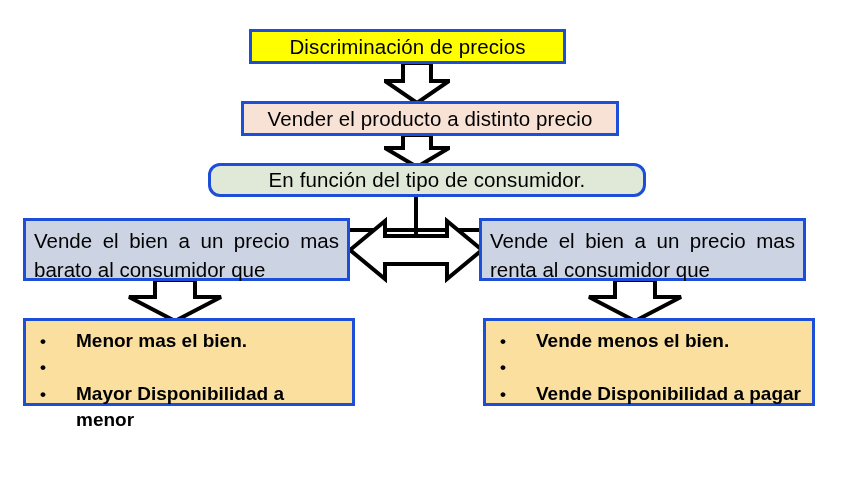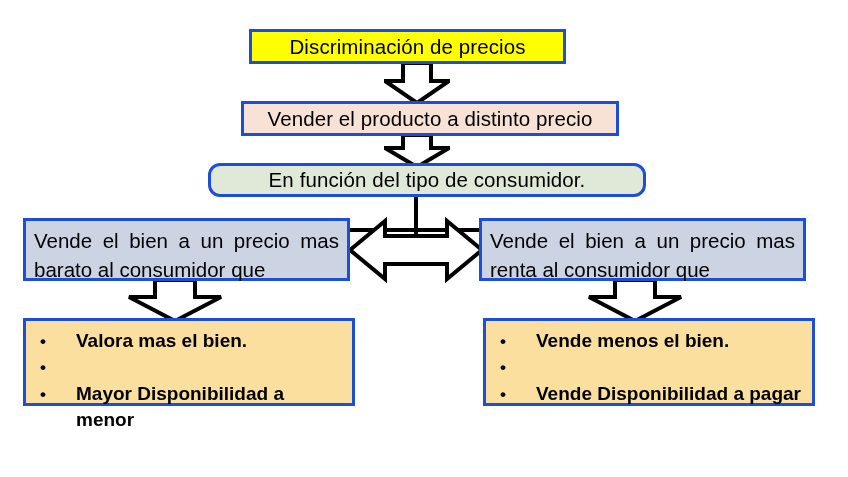--- a/index.html
+++ b/index.html
@@ -196,21 +196,21 @@
       <span>un</span>
       <span>precio</span>
       <span>mas</span>
     </div>
     <div class="branch-line">renta al consumidor que</div>
   </div>
 
   <div class="box box-outcome" id="box-outcome-left">
     <div class="bullet-row">
       <span class="bullet-dot">•</span>
-      <span>Valora mas el bien.</span>
+      <span>Menor mas el bien.</span>
     </div>
     <div class="bullet-row">
       <span class="bullet-dot">•</span>
     </div>
     <div class="bullet-row">
       <span class="bullet-dot">•</span>
       <span>Mayor Disponibilidad a menor</span>
     </div>
   </div>
 

